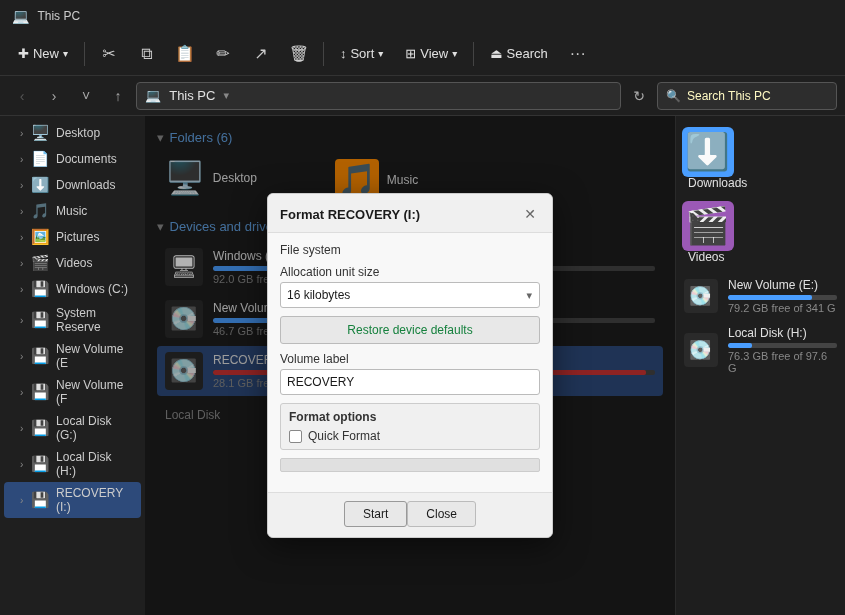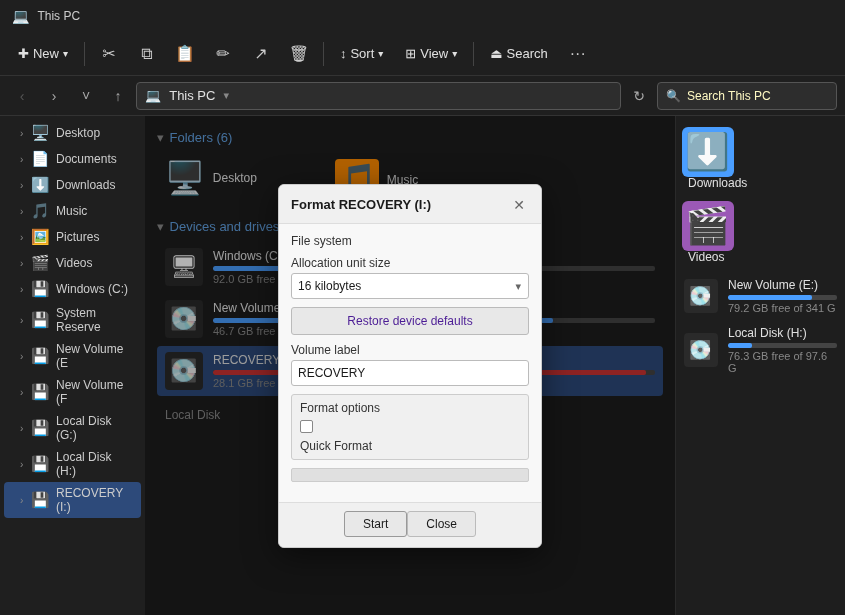--- a/index.html
+++ b/index.html
@@ -256,21 +256,21 @@
       background: rgba(0,0,0,0.3);
       display: flex;
       align-items: center;
       justify-content: center;
       z-index: 100;
     }
     .dialog {
       background: #f0f0f0;
       border: 1px solid #ccc;
       border-radius: 6px;
-      width: 264px;
+      width: 286px;
       box-shadow: 0 8px 32px rgba(0,0,0,0.5);
       overflow: hidden;
     }
     .dialog-titlebar {
       background: #f0f0f0;
       padding: 10px 12px 8px 12px;
       display: flex;
       align-items: center;
       justify-content: space-between;
       border-bottom: 1px solid #ddd;
@@ -342,21 +342,21 @@
       cursor: pointer;
     }
     .dialog-restore-btn {
       width: 100%;
       height: 28px;
       background: #e8e8e8;
       border: 1px solid #bbb;
       border-radius: 3px;
       font-size: 12px;
       cursor: pointer;
-      color: #4c1d95;
+      color: #15803d;
       margin-bottom: 8px;
     }
     .dialog-text-input {
       width: 100%;
       height: 26px;
       background: #fff;
       border: 1px solid #bbb;
       border-radius: 3px;
       padding: 0 6px;
       font-size: 12px;
@@ -366,25 +366,26 @@
       border: 1px solid #ccc;
       border-radius: 3px;
       padding: 6px 8px;
       margin-bottom: 8px;
       background: #f0f0f0;
     }
     .dialog-format-title {
       font-size: 12px;
       color: #333;
       margin-bottom: 5px;
+      font-weight: bold;
     }
     .dialog-checkbox-row {
       display: flex;
+      align-items: center;
       gap: 6px;
-      flex-direction: column;
     }
     .dialog-checkbox {
       width: 13px; height: 13px;
       border: 1px solid #888;
       background: #fff;
       border-radius: 2px;
       cursor: pointer;
     }
     .dialog-checkbox-label {
       font-size: 12px;

